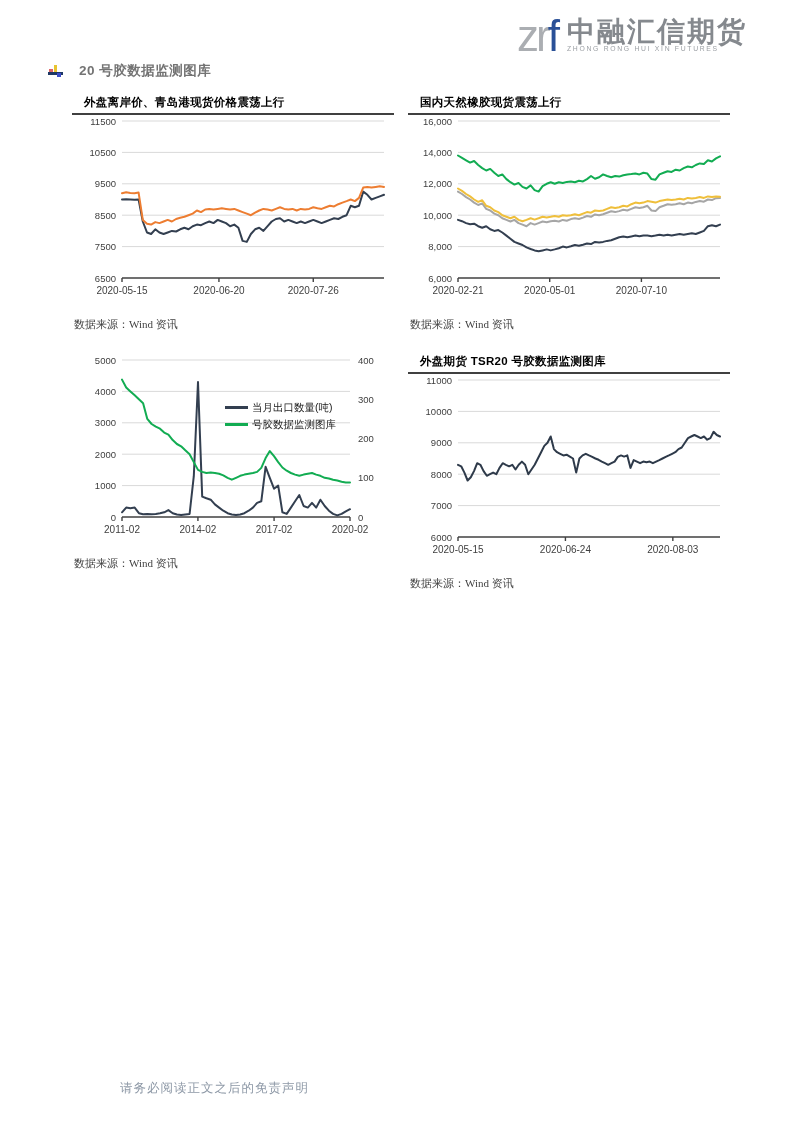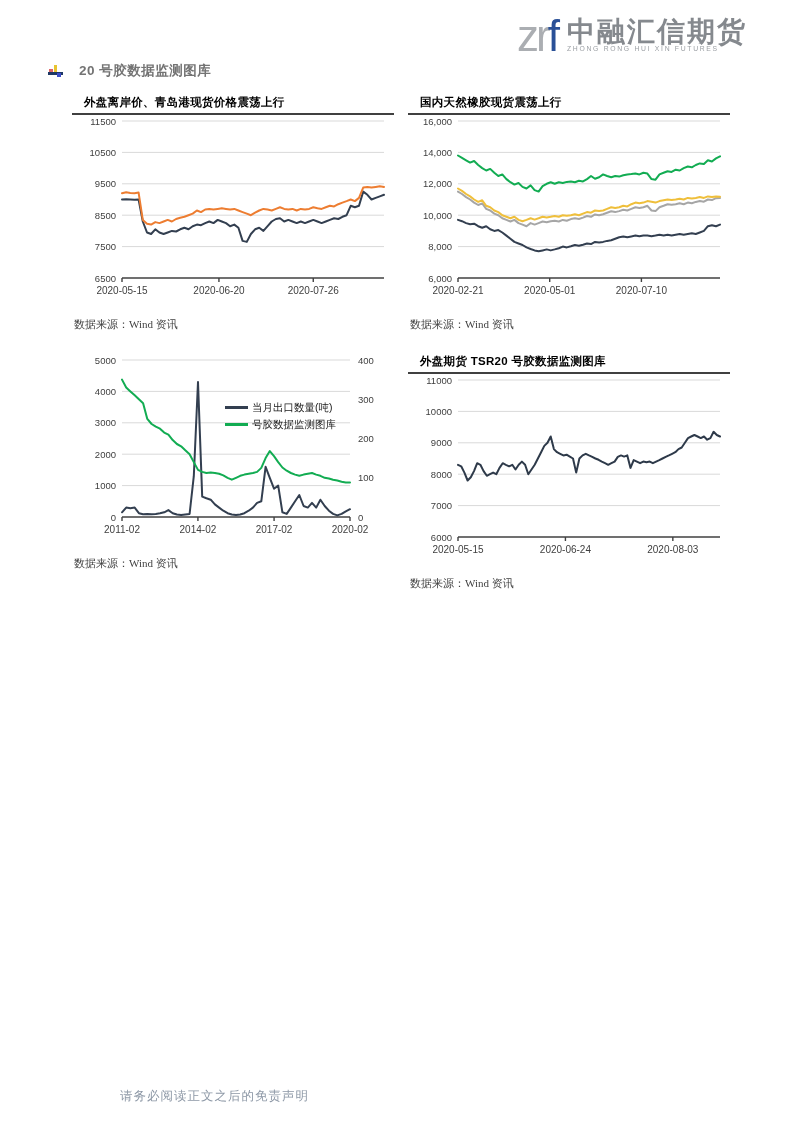--- a/index.html
+++ b/index.html
@@ -34,21 +34,21 @@
   .legend { position:absolute; display:grid; grid-template-columns:auto; row-gap:3px; background:transparent; }
   .legend.two-col { grid-template-columns:auto auto; column-gap:26px; }
   .lg-item { display:flex; align-items:center; gap:4px; white-space:nowrap; }
   .lg-swatch { display:inline-block; width:23px; height:3px; }
   .lg-label { font-size:10.5px; color:#1a1a1a; line-height:14px; }
 
   .tick { font-size:9.5px; fill:#404040; font-family:"Liberation Sans", sans-serif; }
   .xtick { font-size:10px; fill:#404040; font-family:"Liberation Sans", sans-serif; }
 
   
-  .footer { position:absolute; top:1080px; left:120px; font-family:"Liberation Serif", serif; font-size:12.5px; color:#8d98a6; letter-spacing:1px;margin-top:8px; }
+  .footer { position:absolute; top:1080px; left:120px; font-family:"Liberation Serif", serif; font-size:12.5px; color:#8d98a6; letter-spacing:1px; }
 </style>
 </head>
 <body>
 
 <div class="page">
 
   <div class="logo">
     <div class="logo-mark"><span class="logo-zr">zr</span><span class="logo-f">f</span></div>
     <div class="logo-text">
       <div class="logo-cn">中融汇信期货</div>

